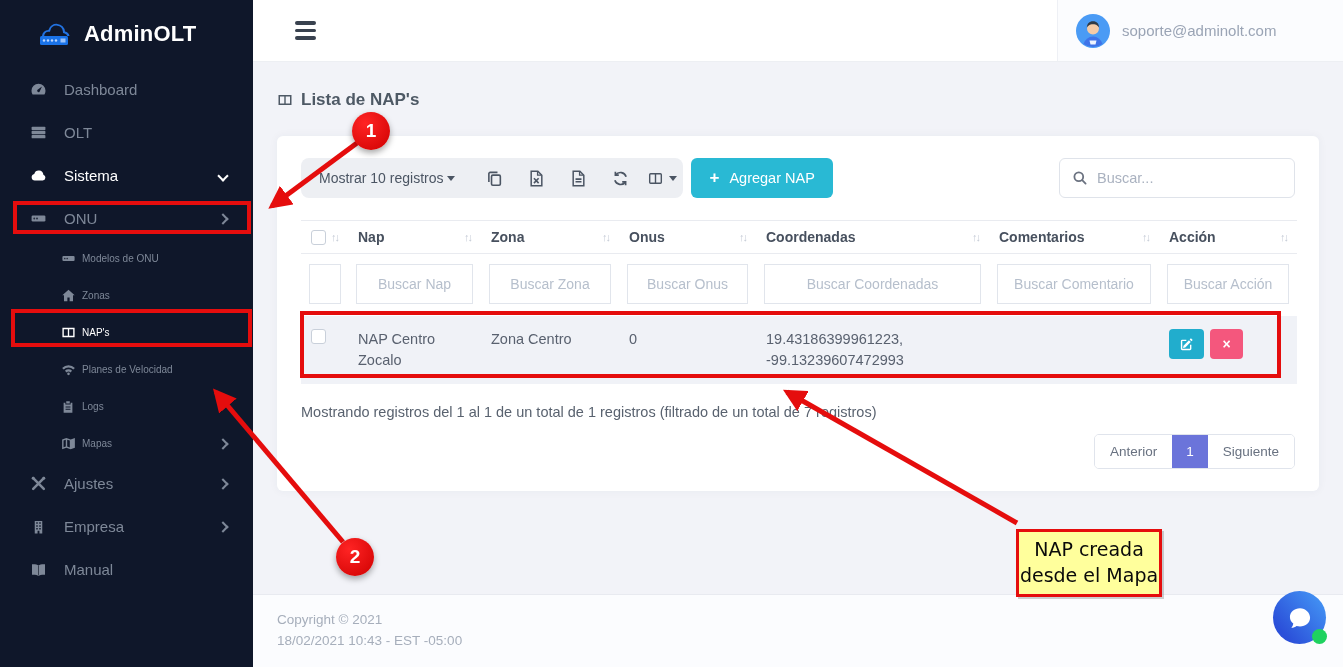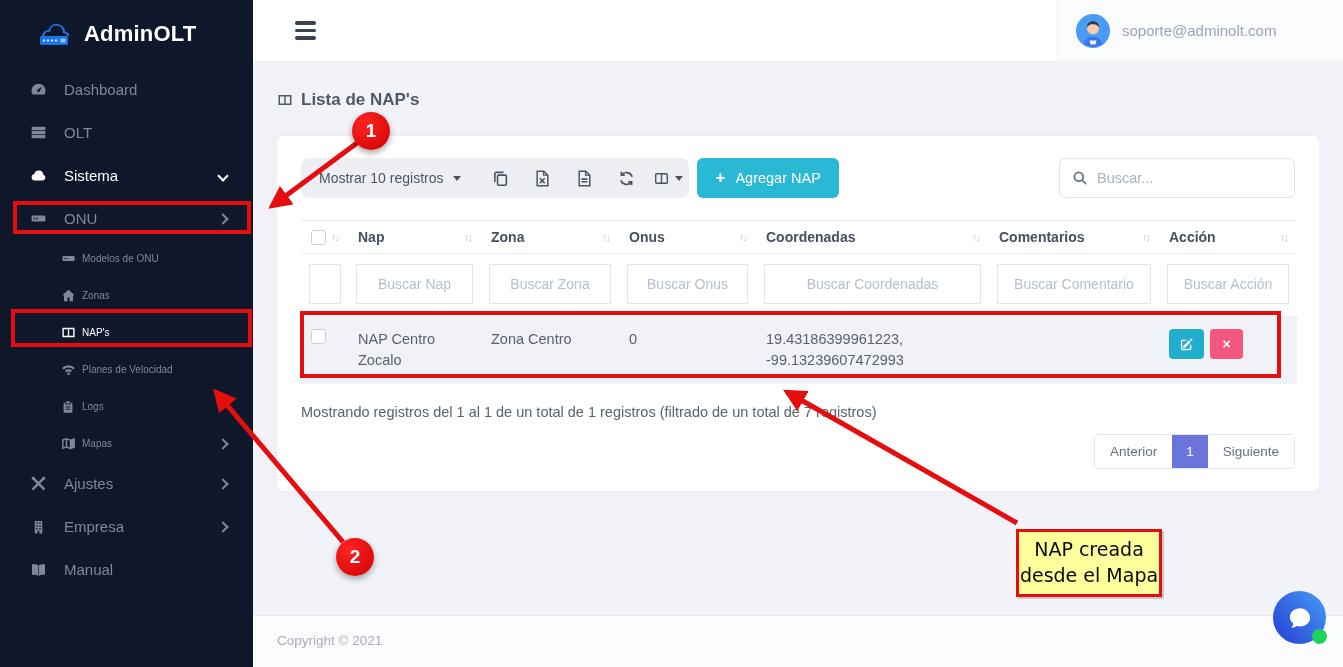--- a/index.html
+++ b/index.html
@@ -27,21 +27,21 @@
   .hamburger span { width:21px; height:3.5px; background:#39424f; border-radius:2px; }
   .user-area { margin-left:auto; height:100%; display:flex; align-items:center; gap:12px; padding:0 26px 0 18px; border-left:1px solid #eef0f5; background:#fbfcfe; min-width:286px; }
   .user-email { color:#9aa4b5; font-size:15px; }
 
   .content { flex:1 1 auto; background:#f2f3f8; position:relative; }
   .page-title { display:flex; align-items:center; gap:8px; padding:28px 32px 26px 24px; color:#4e5965; font-size:17px; font-weight:bold; }
 
   .card { margin:0 24px; background:#fff; border-radius:6px; padding:22px 24px; box-shadow:0 0 10px rgba(40,52,74,.05); }
   .card-toolbar { display:flex; align-items:center; }
   .tool-group { display:flex; align-items:center; background:#edeff3; border-radius:8px; height:40px; }
-  .show-entries { display:flex; align-items:center; gap:10px; padding:0 18px; color:#4b5563; font-size:14px; cursor:pointer; height:100%; }
+  .show-entries { display:flex; align-items:center; gap:4px; padding:0 18px; color:#4b5563; font-size:14px; cursor:pointer; height:100%; }
   .caret-down { width:0; height:0; border-left:4px solid transparent; border-right:4px solid transparent; border-top:5px solid #4b5563; }
   .tool-btn { width:42px; height:40px; display:flex; align-items:center; justify-content:center; gap:5px; cursor:pointer; color:#4b5563; }
   .btn-add { margin-left:8px; height:40px; background:#29b9d4; color:#fff; border:none; border-radius:6px; font-size:14.5px; padding:0 18px; display:flex; align-items:center; gap:10px; cursor:pointer; font-family:inherit; }
   .btn-add .plus { font-size:17px; font-weight:bold; }
   .search-box { margin-left:auto; width:236px; height:40px; border:1px solid #dfe3ea; border-radius:6px; background:#fff; display:flex; align-items:center; padding:0 12px; gap:9px; }
   .search-box input { border:none; outline:none; flex:1; font-size:14.5px; color:#5a6270; font-family:inherit; background:transparent; }
   .search-box input::placeholder { color:#aab2c0; }
 
   
   table { width:100%; border-collapse:collapse; table-layout:fixed; margin-top:22px; }
@@ -424,20 +424,21 @@
           <button class="pg-btn active">1</button>
           <button class="pg-btn">Siguiente</button>
         </div>
       </div>
 
     </div>
   </section>
 
   <footer class="footer">
     <div>Copyright © 2021</div>
+    <div>18/02/2021 10:43 - EST -05:00</div>
   </footer>
 
   <div class="chat-widget">
     <span>
       <svg class="i" width="28" height="28" viewBox="0 0 30 30">
           <path d="M15 4.5C9 4.5 4.2 8.7 4.2 13.9c0 2.8 1.4 5.3 3.6 7-.2 1.5-.8 3.3-2.1 4.6 2.3-.1 4.3-1 5.6-2 1.2.3 2.4.5 3.7.5 6 0 10.8-4.2 10.8-9.4S21 4.5 15 4.5z" fill="#fff"></path>
         </svg>
     </span>
     <span class="chat-dot"></span>
   </div>

